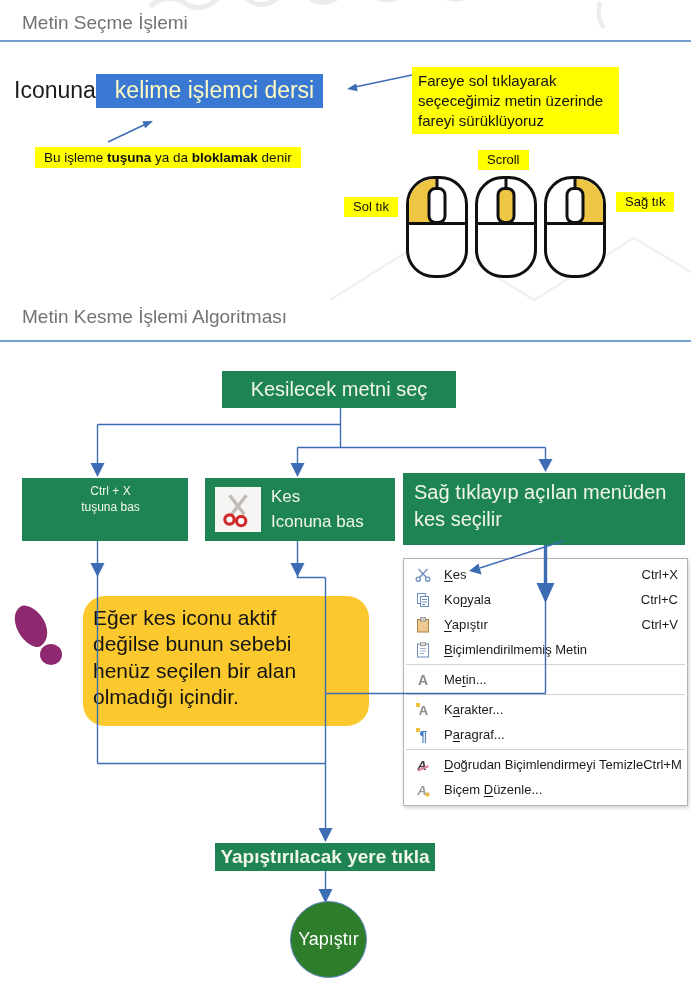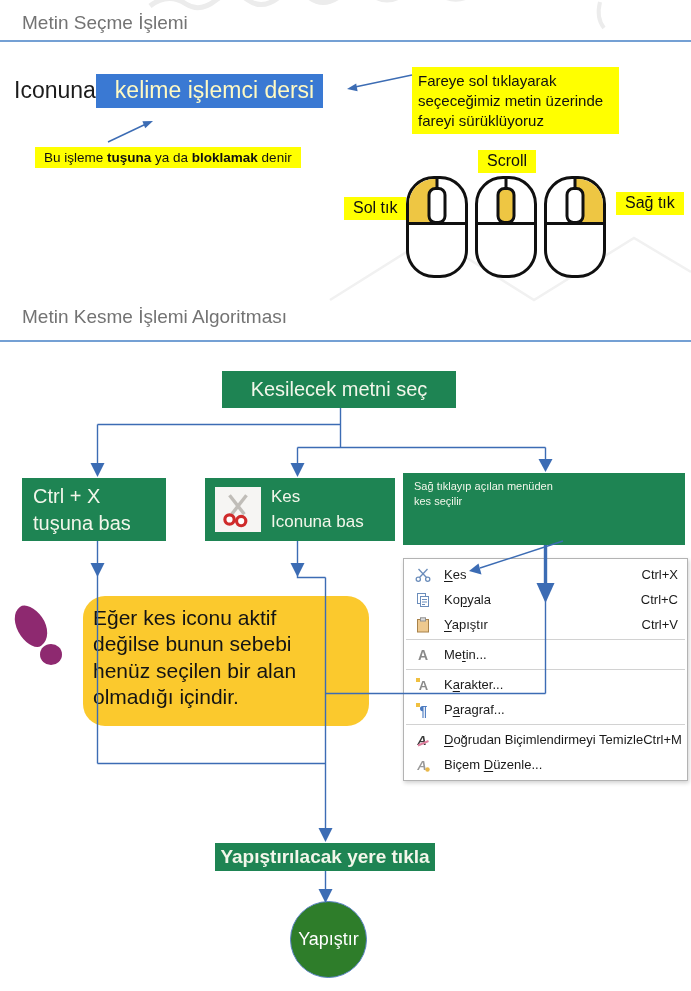--- a/index.html
+++ b/index.html
@@ -4,21 +4,21 @@
 <style>
   html,body{margin:0;padding:0;background:#fff;}
   #canvas{position:relative;width:691px;height:991px;background:#fff;overflow:hidden;
           font-family:"Liberation Sans",sans-serif;color:#1c1c1c;}
   .abs{position:absolute;}
   .sec-title{font-size:19px;color:#737373;}
   .rule{height:2px;background:#74a0d4;}
   .doc-line{font-size:23px;white-space:nowrap;}
   .sel{background:#3a79d3;color:#fef9c3;padding:3px 9px 5px 19px;}
   .ybox{background:#ffff00;color:#111;font-size:15px;line-height:1.32;white-space:pre-line;}
-  .ylabel{background:#ffff00;color:#111;font-size:16px;padding:2px 9px 3px 9px;}
+  .ylabel{background:#ffff00;color:#111;font-size:13px;padding:2px 9px 3px 9px;}
   .gbox{background:#1e8453;color:#f2f6ea;}
   .warn{background:#fbc92d;color:#141414;font-size:21px;line-height:1.26;white-space:pre-line;padding:9px 10px;}
   
   .mouse{position:absolute;width:56px;height:96px;background:#fff;border:3px solid #101010;border-radius:28px;overflow:hidden;}
   .mfill{position:absolute;top:0;width:28px;height:43px;background:#eec643;}
   .mdiv{position:absolute;top:43px;left:0;right:0;height:3px;background:#101010;}
   .mvline{position:absolute;left:50%;top:0;width:3px;height:43px;background:#101010;transform:translateX(-50%);}
   .mwheel{position:absolute;left:50%;top:8px;transform:translateX(-50%);width:13px;height:31px;
           border:3px solid #101010;border-radius:8px;background:#fff;}
   .mwheel.y{background:#eec643;}
@@ -88,39 +88,39 @@
     <div class="mdiv"></div>
     <div class="mvline"></div>
     <div class="mwheel"></div>
   </div>
 
   <div class="abs sec-title" style="left:22px;top:306px;">Metin Kesme İşlemi Algoritması</div>
   <div class="abs rule" style="left:0;top:340px;width:691px;"></div>
 
   <div class="abs gbox" style="left:222px;top:371px;width:234px;height:37px;display:flex;align-items:center;justify-content:center;font-size:20px;">Kesilecek metni seç</div>
 
-  <div class="abs gbox fc-text" style="left:22px;top:478px;width:144px;height:63px;font-size:20px;line-height:1.35;padding:5px 0 0 11px;box-sizing:border-box;">Ctrl + X
+  <div class="abs gbox fc-text" style="left:22px;top:478px;width:166px;height:63px;font-size:12px;line-height:1.35;padding:5px 0 0 11px;box-sizing:border-box;text-align:center;">Ctrl + X
 tuşuna bas</div>
 
   <div class="abs gbox" style="left:205px;top:478px;width:190px;height:63px;">
     <div class="cuticon">
       <svg width="36" height="36" viewBox="0 0 34 34">
         <g stroke="#c0bdb8" stroke-width="3.2" fill="none">
           <line x1="9" y1="3" x2="23" y2="21"></line>
             <line x1="25" y1="3" x2="11" y2="21"></line>
         </g>
         <circle cx="9" cy="26" r="4.4" fill="#fff" stroke="#cf2b2b" stroke-width="3"></circle>
         <circle cx="20" cy="27.5" r="4.4" fill="#fff" stroke="#cf2b2b" stroke-width="3"></circle>
       </svg>
     </div>
     <div class="fc-text" style="position:absolute;left:66px;top:7px;font-size:17px;line-height:1.45;">Kes
 Iconuna bas</div>
   </div>
 
-  <div class="abs gbox fc-text" style="left:403px;top:473px;width:282px;height:72px;font-size:11px;line-height:1.35;padding:6px 0 0 11px;box-sizing:border-box;">Sağ tıklayıp açılan menüden
+  <div class="abs gbox fc-text" style="left:403px;top:473px;width:282px;height:72px;font-size:20px;line-height:1.35;padding:6px 0 0 11px;box-sizing:border-box;">Sağ tıklayıp açılan menüden
 kes seçilir</div>
 
   <div class="excl-drop"></div>
   <div class="excl-dot"></div>
 
   <div class="abs warn" style="left:83px;top:596px;width:286px;height:130px;box-sizing:border-box;border-radius:22px;">Eğer kes iconu aktif
 değilse bunun sebebi
 henüz seçilen bir alan
 olmadığı içindir.</div>
 
@@ -154,20 +154,33 @@
       </div>
       <div class="menu-row">
         <span class="menu-icon">
           <svg width="16" height="16" viewBox="0 0 16 16">
             <rect x="2.5" y="2.5" width="11" height="12.5" fill="#eec98f" stroke="#a8824a"></rect>
             <rect x="5.5" y="0.8" width="5" height="3.2" fill="#dcdcdc" stroke="#8f8f8f"></rect>
           </svg>
         </span>
         <span class="menu-label"><u>Y</u>apıştır</span>
         <span class="menu-shortcut">Ctrl+V</span>
+      </div>
+      <div class="menu-row">
+        <span class="menu-icon">
+          <svg width="16" height="16" viewBox="0 0 16 16">
+            <rect x="2.5" y="2" width="11" height="13" fill="#fff" stroke="#6b8dbb"></rect>
+            <rect x="5.5" y="0.8" width="5" height="2.8" fill="#e8e8e8" stroke="#8f8f8f"></rect>
+            <line x1="5" y1="6.5" x2="11" y2="6.5" stroke="#9ab0cf"></line>
+            <line x1="5" y1="9" x2="11" y2="9" stroke="#9ab0cf"></line>
+            <line x1="5" y1="11.5" x2="9" y2="11.5" stroke="#9ab0cf"></line>
+          </svg>
+        </span>
+        <span class="menu-label"><u>B</u>içimlendirilmemiş Metin</span>
+        <span class="menu-shortcut"></span>
       </div>
       <div class="menu-sep"></div>
       <div class="menu-row">
         <span class="menu-icon">
           <svg width="16" height="16" viewBox="0 0 16 16">
             <text x="8" y="13" font-size="14" font-family="Liberation Sans, sans-serif" font-weight="bold" fill="#8a8a8a" text-anchor="middle">A</text>
           </svg>
         </span>
         <span class="menu-label">Me<u>t</u>in...</span>
         <span class="menu-shortcut"></span>

